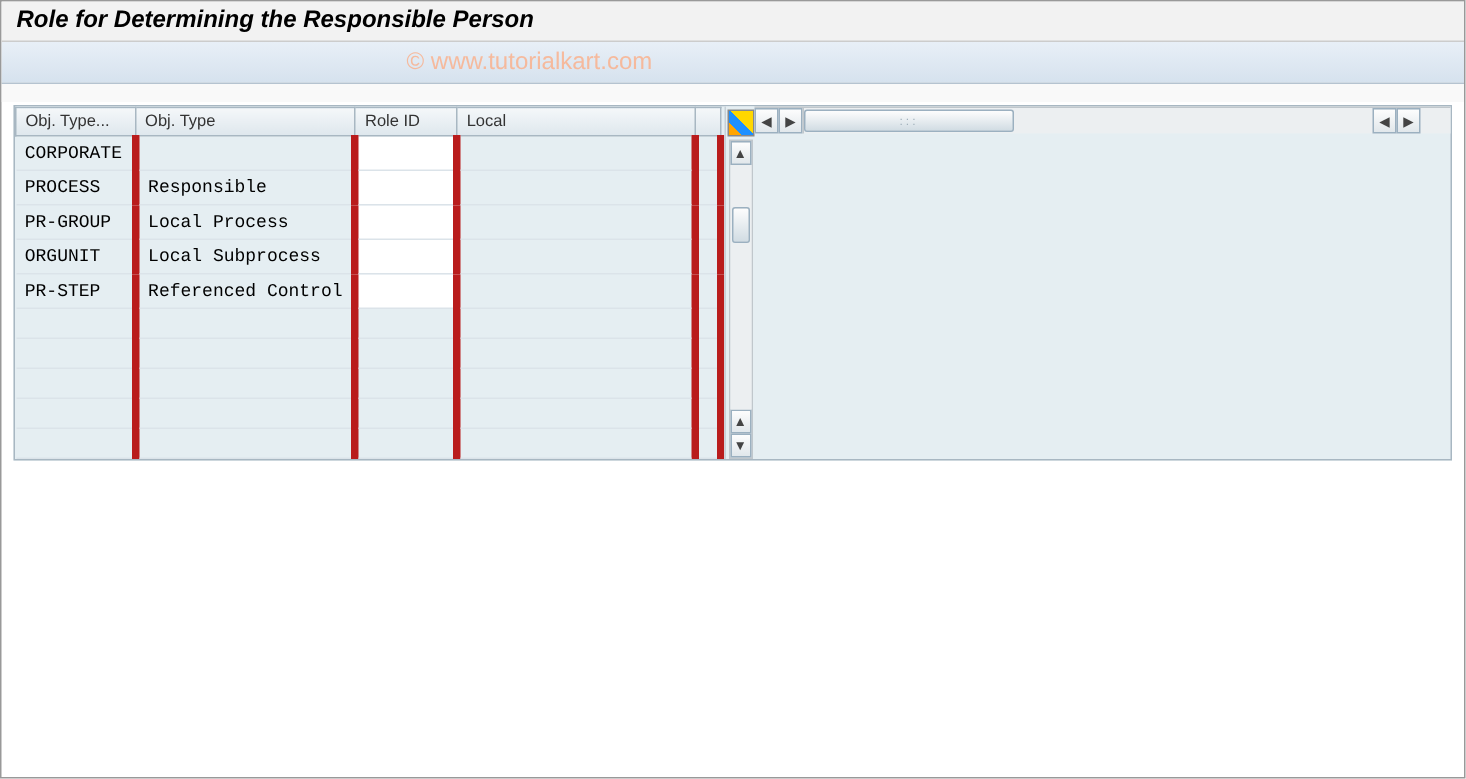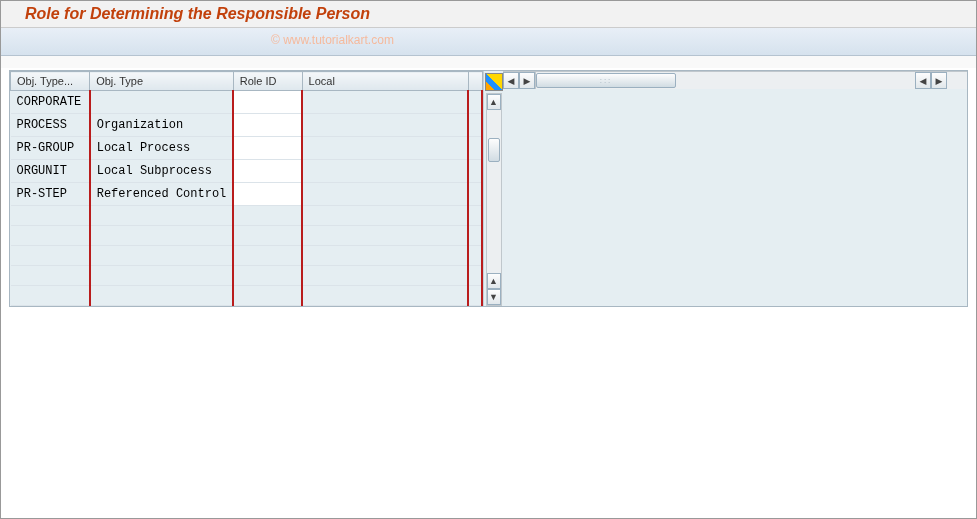--- a/index.html
+++ b/index.html
@@ -10,25 +10,25 @@
       background: #fff;
       width: 977px;
       height: 519px;
       border: 1px solid #999;
       overflow: hidden;
       position: relative;
     }
     .title-bar {
       background: #f2f2f2;
       border-bottom: 1px solid #ccc;
-      padding: 4px 24px;
+      padding: 4px 10px;
       font-style: italic;
       font-weight: bold;
       font-size: 16px;
-      color: #c2410c;
+      color: #000000;
     }
     .toolbar {
       background: linear-gradient(#e8eff7, #d6e2ee);
       border-bottom: 1px solid #b5c3d0;
       height: 28px;
     }
     .spacer { height: 12px; background: #f9f9f9; }
     .table-wrap {
       margin: 2px 8px 0 8px;
       border: 1px solid #a8b7c2;
@@ -52,21 +52,21 @@
       background: linear-gradient(#f4f7f9, #dee7ed);
       border: 1px solid #a8b7c2;
       text-align: left;
       font-weight: normal;
       font-size: 11px;
       padding: 3px 6px;
       color: #333;
       white-space: nowrap;
     }
     table.grid tbody td {
-      border-right: 2px solid #b91c1c;
+      border-right: 5px solid #b91c1c;
       border-bottom: 1px solid #dbe3e9;
       padding: 4px 6px;
       font-family: "Courier New", monospace;
       font-size: 12px;
       height: 20px;
       vertical-align: middle;
       white-space: nowrap;
     }
     .col-type-code { width: 80px; }
     .col-type { width: 130px; }
@@ -162,21 +162,21 @@
       color:#a0b0bb; letter-spacing:2px; font-size:8px;
     }
     .hscroll-gap {
       width: 380px;
       border-left: 1px solid #c0c7cc;
     }
     .watermark {
       position: absolute;
       top: 32px;
       left: 270px;
-      font-size: 12px;
+      font-size: 16px;
       color: rgba(255,165,120,0.7);
       pointer-events: none;
       font-family: Arial, sans-serif;
     }
   </style>
 </head>
 <body>
 
 <div class="title-bar">Role for Determining the Responsible Person</div>
 <div class="toolbar"></div>
@@ -200,21 +200,21 @@
         <tbody id="grid-body">
             <tr>
               <td class="col-type-code">CORPORATE</td>
               <td class="col-type"></td>
               <td class="col-role-id"></td>
               <td class="col-role"></td>
               <td class="filler-cell"></td>
             </tr>
             <tr>
               <td class="col-type-code">PROCESS</td>
-              <td class="col-type">Organization</td>
+              <td class="col-type">Responsible</td>
               <td class="col-role-id"></td>
               <td class="col-role"></td>
               <td class="filler-cell"></td>
             </tr>
             <tr>
               <td class="col-type-code">PR-GROUP</td>
               <td class="col-type">Local Process</td>
               <td class="col-role-id"></td>
               <td class="col-role"></td>
               <td class="filler-cell"></td>

